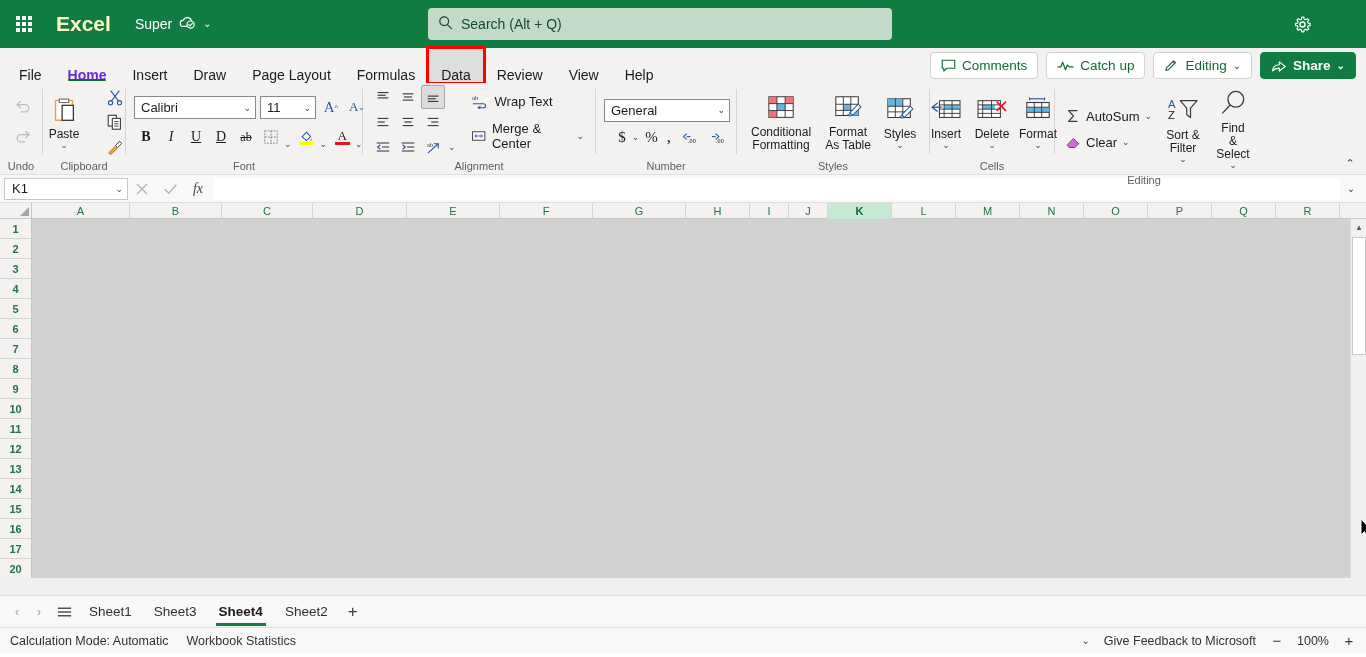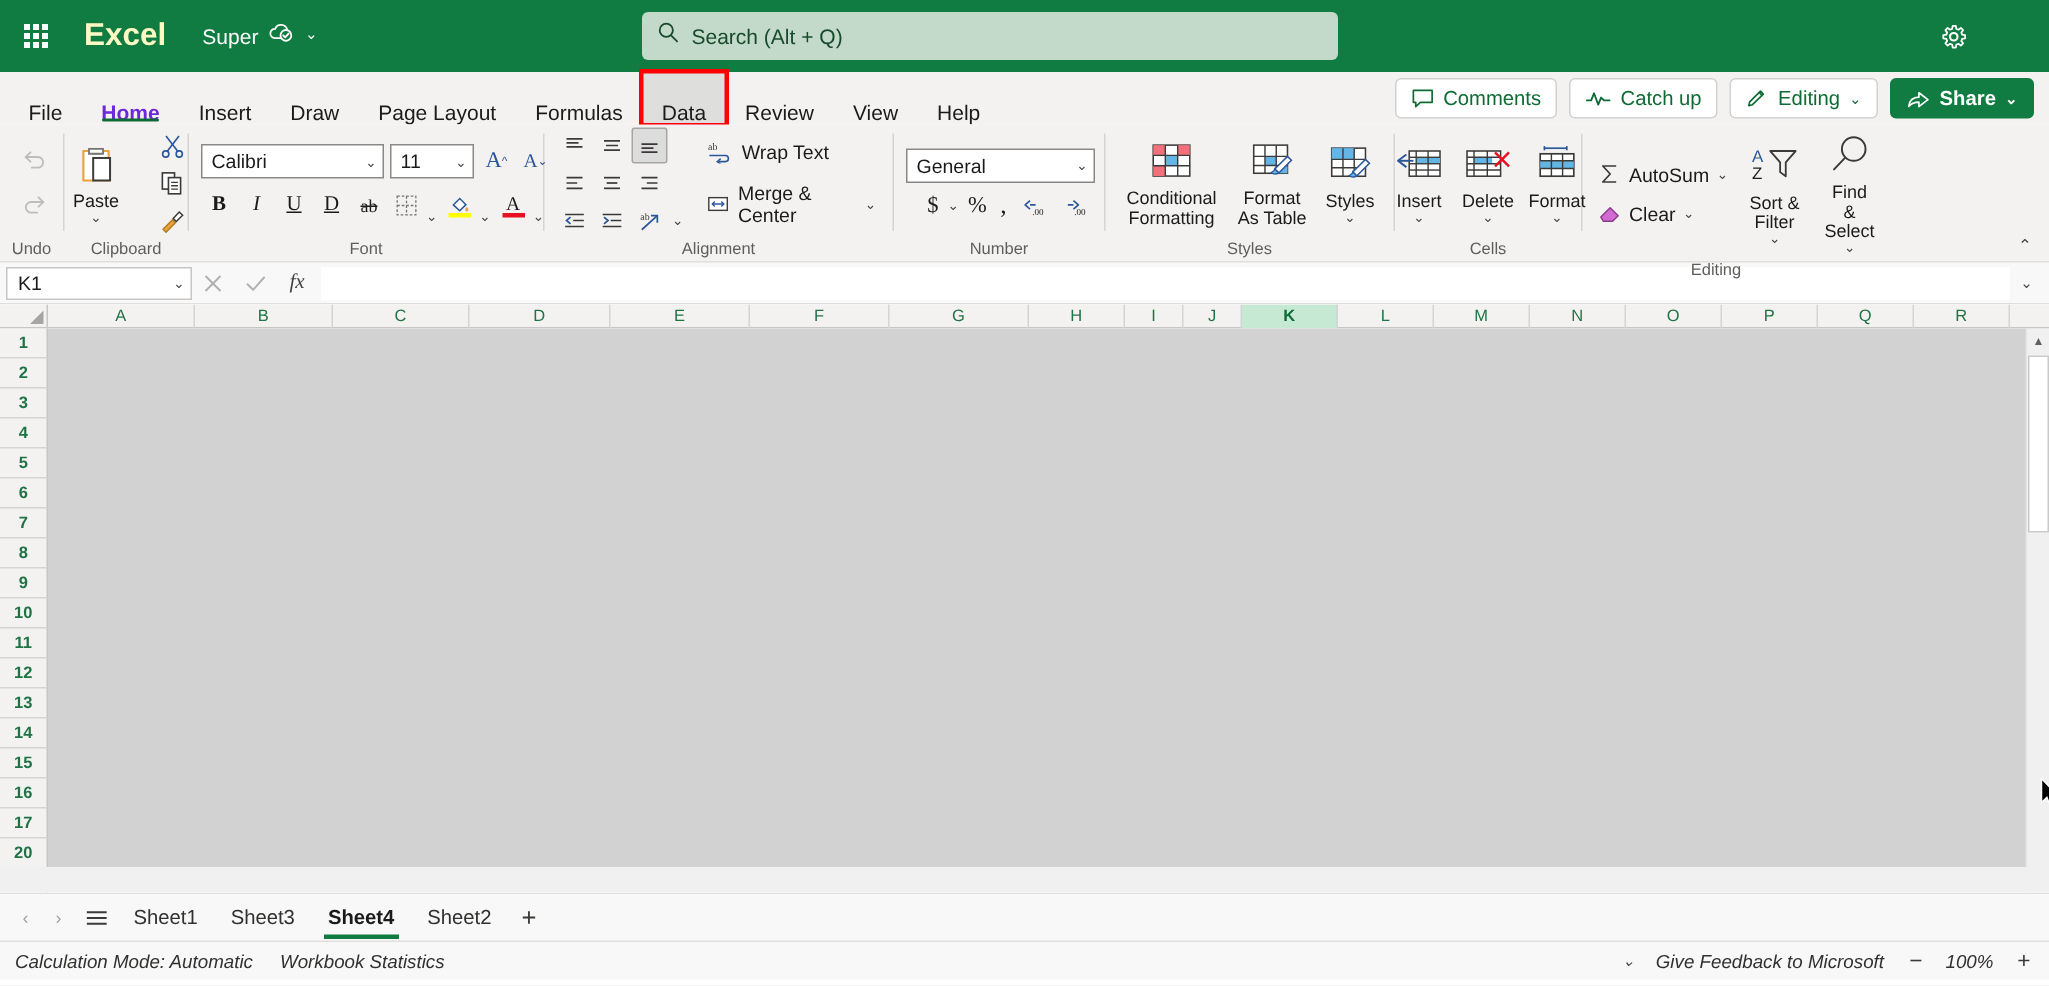--- a/index.html
+++ b/index.html
@@ -255,21 +255,21 @@
     height: 2.5px; background: #107c41;
   }
   .addsheet {
     width: 28px; height: 24px; display: flex; align-items: center;
     justify-content: center; font-size: 17px; color: #3b3a39; cursor: pointer;
   }
 
   
   .statusbar {
     height: 26px; background: #f8f8f8; display: flex; align-items: center;
-    border-top: 1px solid #e1dfdd; padding: 0 10px; font-size: 12.5px; color: #323130; font-style: italic;
+    border-top: 1px solid #e1dfdd; padding: 0 10px; font-size: 12.5px; color: #323130;
   }
   .st-item { margin-right: 18px; cursor: pointer; }
   .st-right { margin-left: auto; display: flex; align-items: center; gap: 14px; }
   .zoomctl { display: flex; align-items: center; gap: 12px; }
   .zbtn { cursor: pointer; font-size: 15px; color: #3b3a39; width: 14px; text-align: center; }
   .zval { font-size: 12.5px; color: #323130; width: 34px; text-align: center; cursor: pointer; }
   .st-chev { color: #444; font-size: 10px; cursor: pointer; }
 </style>
 </head>
 <body>

